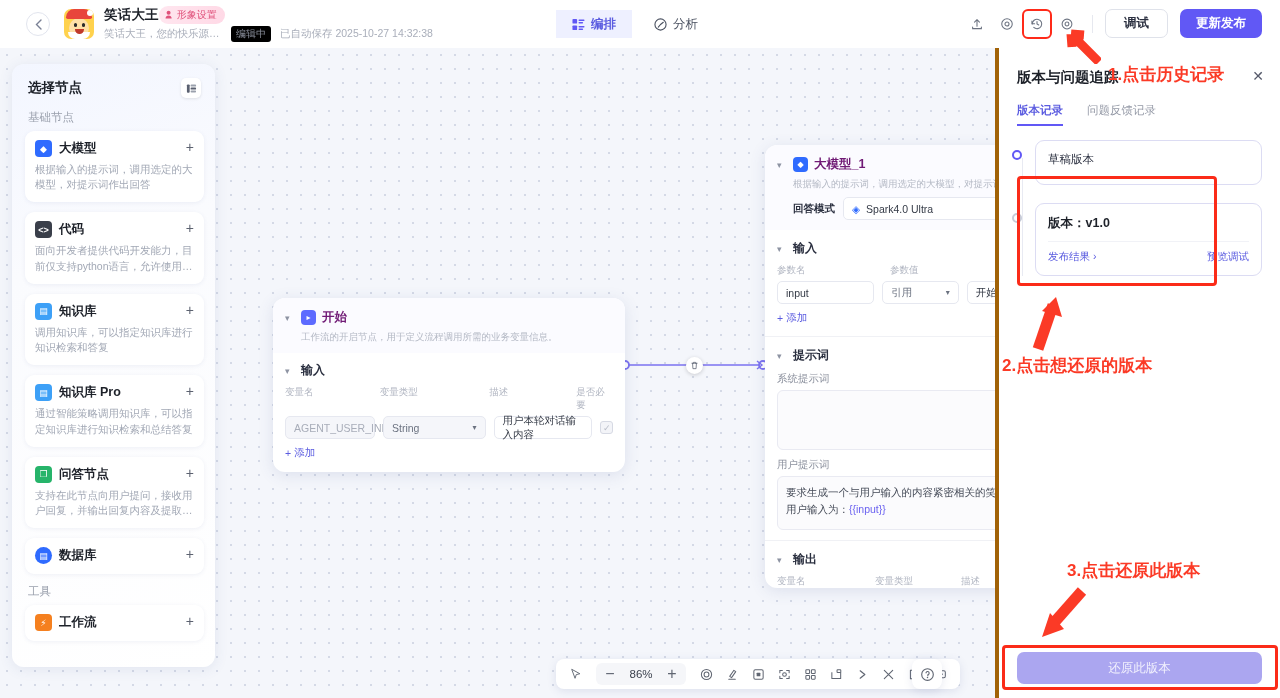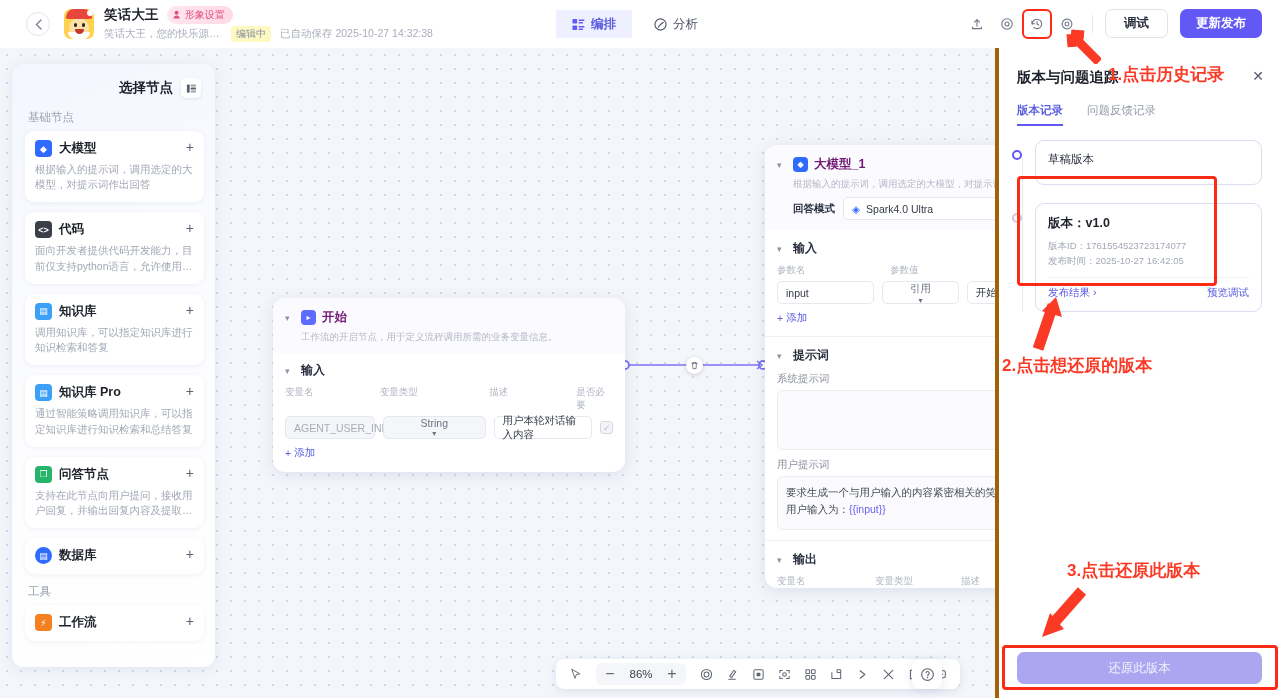--- a/index.html
+++ b/index.html
@@ -34,32 +34,32 @@
             background:#fff; border-radius:50%; }
   .av-face { position: absolute; left: 5px; top: 9px; width: 20px; height: 19px;
             background: #ffe0a8; border-radius: 10px 10px 9px 9px; }
   .av-eye { position: absolute; top: 14px; width: 3px; height: 4px; background: #2b2b2b; border-radius: 2px;}
   .av-eye.l { left: 10px; } .av-eye.r { left: 18px; }
   .av-mouth { position: absolute; left: 11px; top: 20px; width: 9px; height: 5px;
             background: #c0392b; border-radius: 0 0 6px 6px; }
   .av-beard { position:absolute; left:4px; bottom:0; width:22px;height:7px;background:#fff;border-radius:0 0 9px 9px;}
 
   .hdr-titles { margin-left: 10px; display: flex; flex-direction: column; justify-content: center; }
-  .hdr-row1 { display: flex; align-items: center; gap: 8px; height: 17px; }
+  .hdr-row1 { display: flex; align-items: center; height: 17px; }
   .hdr-name { font-size: 13.5px; font-weight: bold; color: #1d2129; letter-spacing: .2px; }
   .hdr-tag {
     display: flex; align-items: center; gap: 3px;
     background: linear-gradient(90deg,#ffe6ef,#ffd9e6);
     color: #e0517b; font-size: 10px; padding: 2px 8px 2px 6px; border-radius: 9px;
     cursor: pointer; white-space: nowrap;
   }
   .hdr-row2 { display: flex; align-items: center; gap: 9px; margin-top: 3px; }
   .hdr-desc { font-size: 10.5px; color: #a9aeba; max-width: 118px; overflow: hidden;
               text-overflow: ellipsis; white-space: nowrap; }
-  .hdr-state { font-size: 10px; color: #8a8f9c; background: #fef9c3; padding: 1px 5px; border-radius: 3px;}
+  .hdr-state { font-size: 10px; color: #8a8f9c; background: #000000; padding: 1px 5px; border-radius: 3px;}
   .hdr-saved { font-size: 10.5px; color: #a9aeba; white-space: nowrap; }
 
   .hdr-center { position: absolute; left: 556px; top: 10px; display: flex; align-items: center; gap: 6px; }
   .seg {
     display: flex; align-items: center; gap: 6px; height: 28px; padding: 0 16px;
     border-radius: 0; font-size: 12.5px; cursor: pointer; color: #4a5160;
   }
   .seg.active { background: #eef0ff; color: #5b5ce0; font-weight: bold; }
 
   .hdr-right { position: absolute; right: 18px; top: 9px; display: flex; align-items: center; gap: 4px; }
@@ -88,22 +88,22 @@
     background-size: 14px 14px;
   }
 
   
   .left-panel {
     position: absolute; left: 12px; top: 64px; width: 203px; height: 603px;
     background: linear-gradient(160deg,#f3f6ff 0%, #fafbfe 32%, #ffffff 100%);
     border-radius: 12px; box-shadow: 0 2px 14px rgba(60,80,140,.10);
     overflow: hidden; z-index: 20;
   }
-  .lp-head { display: flex; align-items: center; justify-content: flex-end;
-             padding: 14px 14px 4px 16px; gap: 8px; }
+  .lp-head { display: flex; align-items: center; justify-content: space-between;
+             padding: 14px 14px 4px 16px; }
   .lp-title { font-size: 13.5px; font-weight: bold; color: #1d2129; }
   .lp-toggle { width: 20px; height: 20px; border-radius: 5px; background: #fff;
                box-shadow: 0 1px 3px rgba(0,0,0,.10); display: flex; align-items: center;
                justify-content: center; cursor: pointer; }
   .lp-scroll { height: 555px; overflow: hidden; padding: 0 11px 0 13px; }
   .lp-group { font-size: 11.5px; color: #9aa0ad; margin: 8px 0 6px 3px; }
   .node-card {
     background: #fff; border-radius: 9px; padding: 9px 10px 10px 10px; margin-bottom: 10px;
     box-shadow: 0 1px 4px rgba(60,80,140,.08); cursor: pointer; position: relative;
   }
@@ -130,21 +130,21 @@
   .fn-sub { font-size: 9.5px; color: #b3b8c4; margin: 4px 0 0 16px; line-height: 1.4; }
   .fn-body { padding: 9px 12px 11px 12px; }
   .sec-title { display: flex; align-items: center; gap: 6px; font-size: 12px;
                font-weight: bold; color: #2b3040; }
   .col-hdr { display: flex; font-size: 9.5px; color: #b0b5c1; margin: 7px 0 4px 0; }
   .field {
     height: 23px; border: 1px solid #e6e8f0; border-radius: 5px; background: #fff;
     display: flex; align-items: center; padding: 0 8px; font-size: 10.5px; color: #343a46;
   }
   .field.dim { background: #f5f6fa; color: #a8adb9; }
-  .field.sel { justify-content: space-between; color: #6b7280; flex-direction: column; }
+  .field.sel { justify-content: space-between; color: #6b7280; }
   .add-link { color: #5b5ce0; font-size: 10.5px; margin-top: 7px; display: inline-flex;
               align-items: center; gap: 3px; cursor: pointer; }
   .sec-sep { height: 1px; background: #f0f1f5; margin: 10px -12px; }
   .ta {
     border: 1px solid #e9eaf2; border-radius: 6px; background: #fbfbfd;
     font-size: 10.5px; color: #434956; padding: 7px 8px; line-height: 1.55;
   }
   .lbl { font-size: 10.5px; color: #8b909d; margin: 8px 0 4px 0; }
   .vref { color: #6b62f0; }
   .chk { width: 13px; height: 13px; border: 1px solid #d6d9e3; border-radius: 3px;
@@ -605,24 +605,20 @@
       <div class="tl-dot"></div>
       <div class="ver-card ver-draft">
         <span class="ver-name">草稿版本</span>
       </div>
     </div>
 
     <div class="tl-item" style="margin-top:18px">
       <div class="tl-dot gray"></div>
       <div class="ver-card">
         <div class="ver-title">版本：v1.0</div>
-        <div class="ver-meta">
-          <div><span>版本ID：</span><span>1761554523723174077</span></div>
-          <div><span>发布时间：</span><span>2025-10-27 16:42:05</span></div>
-        </div>
         <div class="ver-actions">
           <span class="ver-link">
             <span>发布结果</span>
             <span>›</span>
           </span>
           <span class="ver-link">预览调试</span>
         </div>
       </div>
     </div>
   </div>

